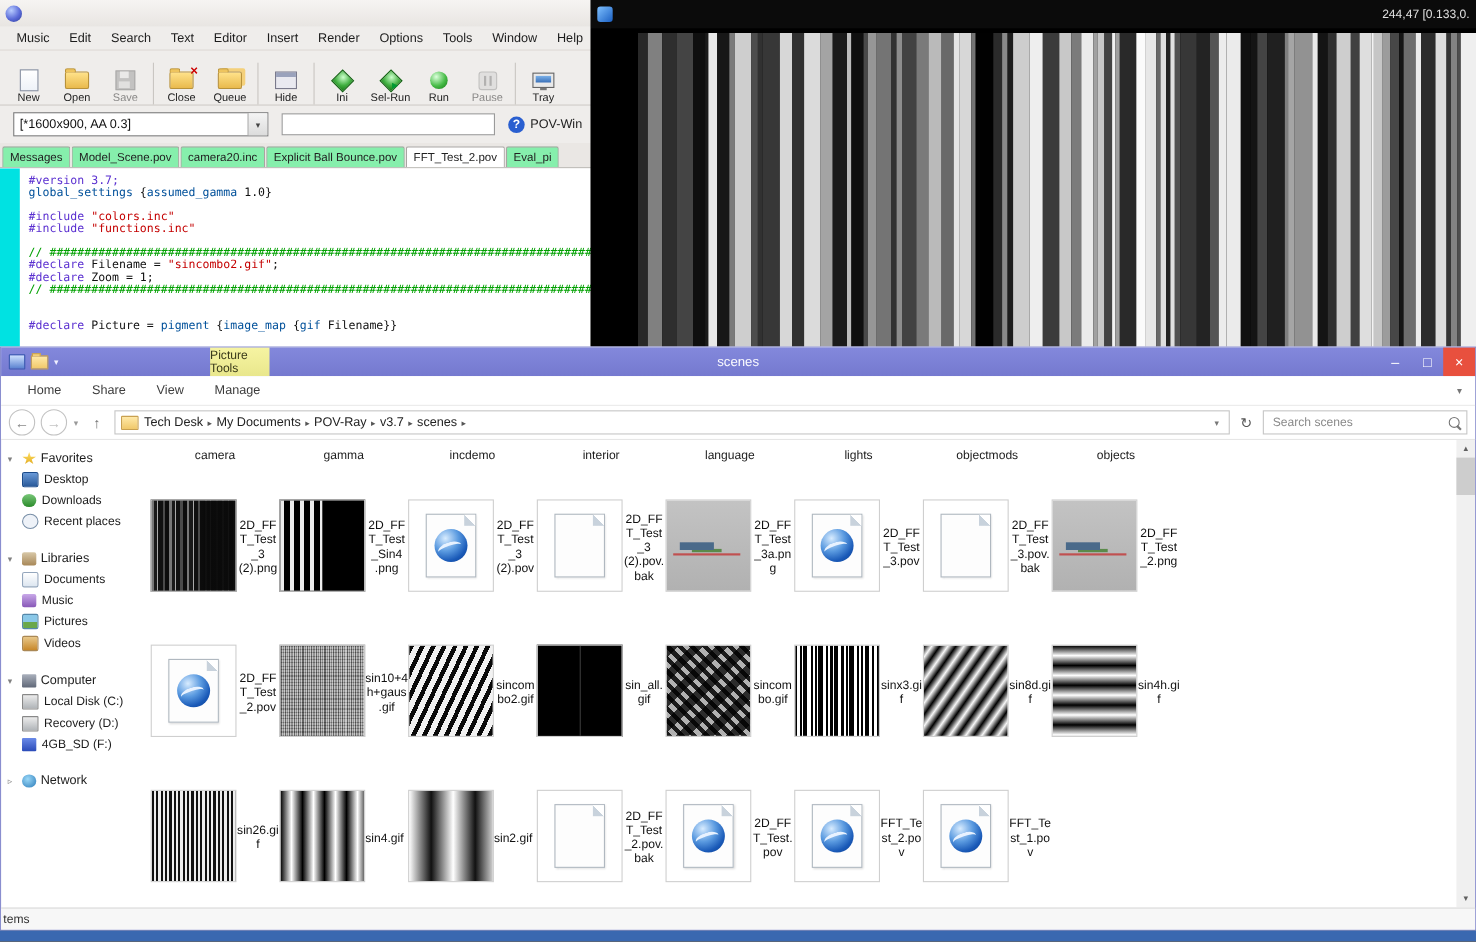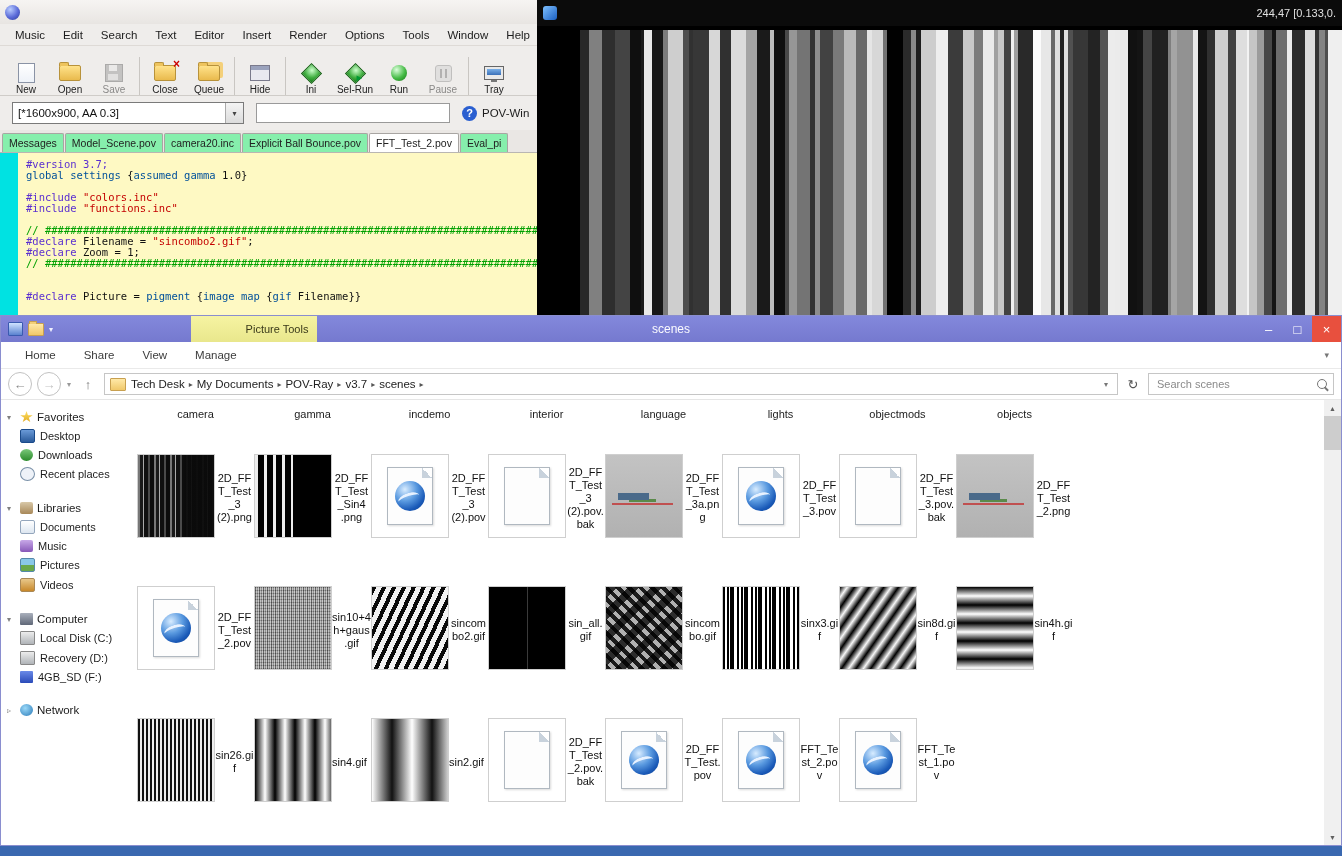--- a/index.html
+++ b/index.html
@@ -39,21 +39,21 @@
   .ic-tray::after{content:'';position:absolute;left:6px;bottom:-3px;width:6px;height:2px;background:#777;}
   .pov-comborow{height:34px;display:flex;align-items:center;gap:12px;padding:0 12px;}
   .pov-combo{width:232px;height:22px;background:#fff;border:1px solid #7a7a7a;display:flex;align-items:center;justify-content:space-between;font-size:11.5px;color:#111;box-sizing:border-box;padding-left:5px;}
   .combo-arrow{width:17px;height:20px;background:linear-gradient(#f4f4f4,#dcdcdc);border-left:1px solid #aaa;display:flex;align-items:center;justify-content:center;font-size:8px;color:#444;}
   .pov-cmdinput{width:186px;height:18px;border:1px solid #9a9a9a;background:#fff;font-size:11px;padding:0 3px;font-family:"Liberation Sans",sans-serif;}
   .pov-help{display:flex;align-items:center;gap:5px;font-size:11.5px;color:#1c1c1c;white-space:nowrap;}
   .help-q{width:15px;height:15px;border-radius:50%;background:#2a5fd0;color:#fff;font-size:11px;font-weight:bold;display:flex;align-items:center;justify-content:center;flex:none;}
   .pov-tabbar{height:22px;display:flex;align-items:flex-end;padding:0 2px;background:#eae7e4;border-bottom:1px solid #b9b6b2;overflow:hidden;}
   .ptab{font-size:10.5px;padding:3px 6px;border:1px solid #a8a5a2;border-bottom:none;background:#86efac;margin-right:1px;border-radius:2px 2px 0 0;color:#222;white-space:nowrap;}
   .ptab.active{background:#fff;}
-  .pov-code{flex:1;background:#fef9c3;position:relative;padding:6px 4px 0 26px;font-family:"DejaVu Sans Mono",monospace;font-size:10.5px;line-height:11px;overflow:hidden;white-space:pre;}
+  .pov-code{flex:1;background:#ffffff;position:relative;padding:6px 4px 0 26px;font-family:"DejaVu Sans Mono",monospace;font-size:10.5px;line-height:11px;overflow:hidden;white-space:pre;}
   .pov-code::before{content:'';position:absolute;left:0;top:0;bottom:0;width:18px;background:#00e2e2;}
   .cline{height:11px;overflow:hidden;}
   .c-dir{color:#5a2fd0;}
   .c-kw{color:#00509a;}
   .c-str{color:#c40000;}
   .c-com{color:#00a000;}
   .c-pl{color:#111;}
 
   
   .render-window{position:absolute;left:537px;top:0;width:805px;height:340px;background:#000;z-index:2;}
@@ -65,21 +65,21 @@
   .rbar{height:100%;flex:none;}
 
   
   .explorer{position:absolute;left:0;top:315px;width:1342px;height:531px;background:#fff;z-index:3;border:1px solid #8a8ecf;box-sizing:border-box;display:flex;flex-direction:column;}
   .ex-titlebar{height:26px;flex:none;background:linear-gradient(#8388dc,#7579cf);position:relative;display:flex;align-items:center;}
   .qat{display:flex;align-items:center;gap:5px;padding:0 7px;}
   .qat-app{width:13px;height:12px;background:linear-gradient(#cfe2ff,#5a82d0);border:1px solid #3a5ab0;border-radius:1px;}
   .qat-folder{width:14px;height:11px;background:linear-gradient(#ffe9a8,#f0c86a);border:1px solid #c8a050;border-radius:1px;position:relative;}
   .qat-folder::before{content:'';position:absolute;top:-3px;left:0;width:6px;height:2px;background:#f2cf78;border:1px solid #c8a050;border-bottom:none;}
   .qat-dd{font-size:8px;color:#f0f0ff;}
-  .pictools{position:absolute;left:190px;top:0;height:100%;width:80px;background:linear-gradient(#f6f4a2,#e9e78c);display:flex;align-items:center;justify-content:center;font-size:11px;color:#3a3a1a;padding-left:46px;}
+  .pictools{position:absolute;left:190px;top:0;height:100%;width:54px;background:linear-gradient(#f6f4a2,#e9e78c);display:flex;align-items:center;justify-content:center;font-size:11px;color:#3a3a1a;}
   .ex-title{position:absolute;left:0;right:0;text-align:center;font-size:12px;color:#fbfbff;pointer-events:none;}
   .win-controls{position:absolute;right:0;top:0;height:100%;display:flex;}
   .wc{width:29px;height:100%;display:flex;align-items:center;justify-content:center;font-size:13px;color:#ffffff;}
   .wc-close{background:#e8503e;}
   .ex-ribbonrow{height:26px;flex:none;display:flex;align-items:center;padding:0 10px;background:#fff;border-bottom:1px solid #eaeaea;position:relative;}
   .rtab{font-size:11.5px;color:#3c3c3c;padding:5px 14px;}
   .ribbon-chevron{position:absolute;right:12px;font-size:9px;color:#777;}
   .ex-addressrow{height:30px;flex:none;display:flex;align-items:center;padding:0 7px;gap:5px;background:#fff;border-bottom:1px solid #e6e6e6;}
   .nav-btn{width:22px;height:22px;border-radius:50%;display:flex;align-items:center;justify-content:center;font-size:13px;color:#8a8a8a;border:1px solid #c2c2c2;flex:none;}
   .nav-btn.fwd{color:#c4c4c4;}
@@ -627,15 +627,18 @@
           </div>
         </div>
     </div>
     <div class="ex-scrollbar">
       <div class="sb-arrow">▲</div>
       <div class="sb-thumb"></div>
       <div class="sb-track"></div>
       <div class="sb-arrow">▼</div>
     </div>
   </div>
+  <div class="ex-statusbar">
+    <span>tems</span>
+  </div>
 </div>
 
 <div class="taskbar"></div>
 
 </body></html>

